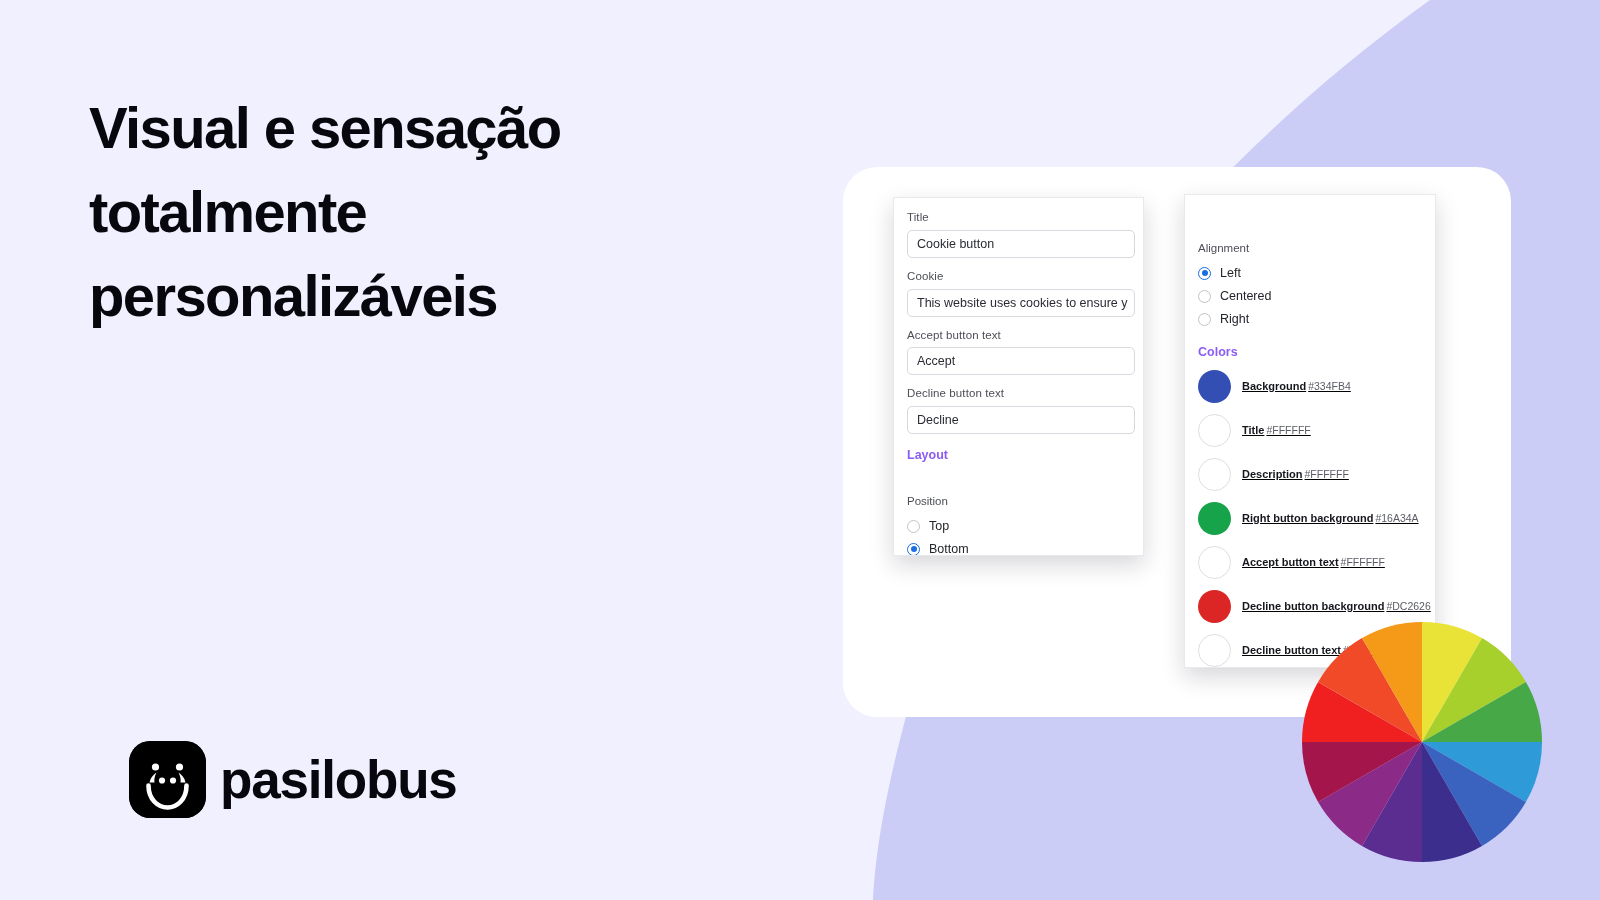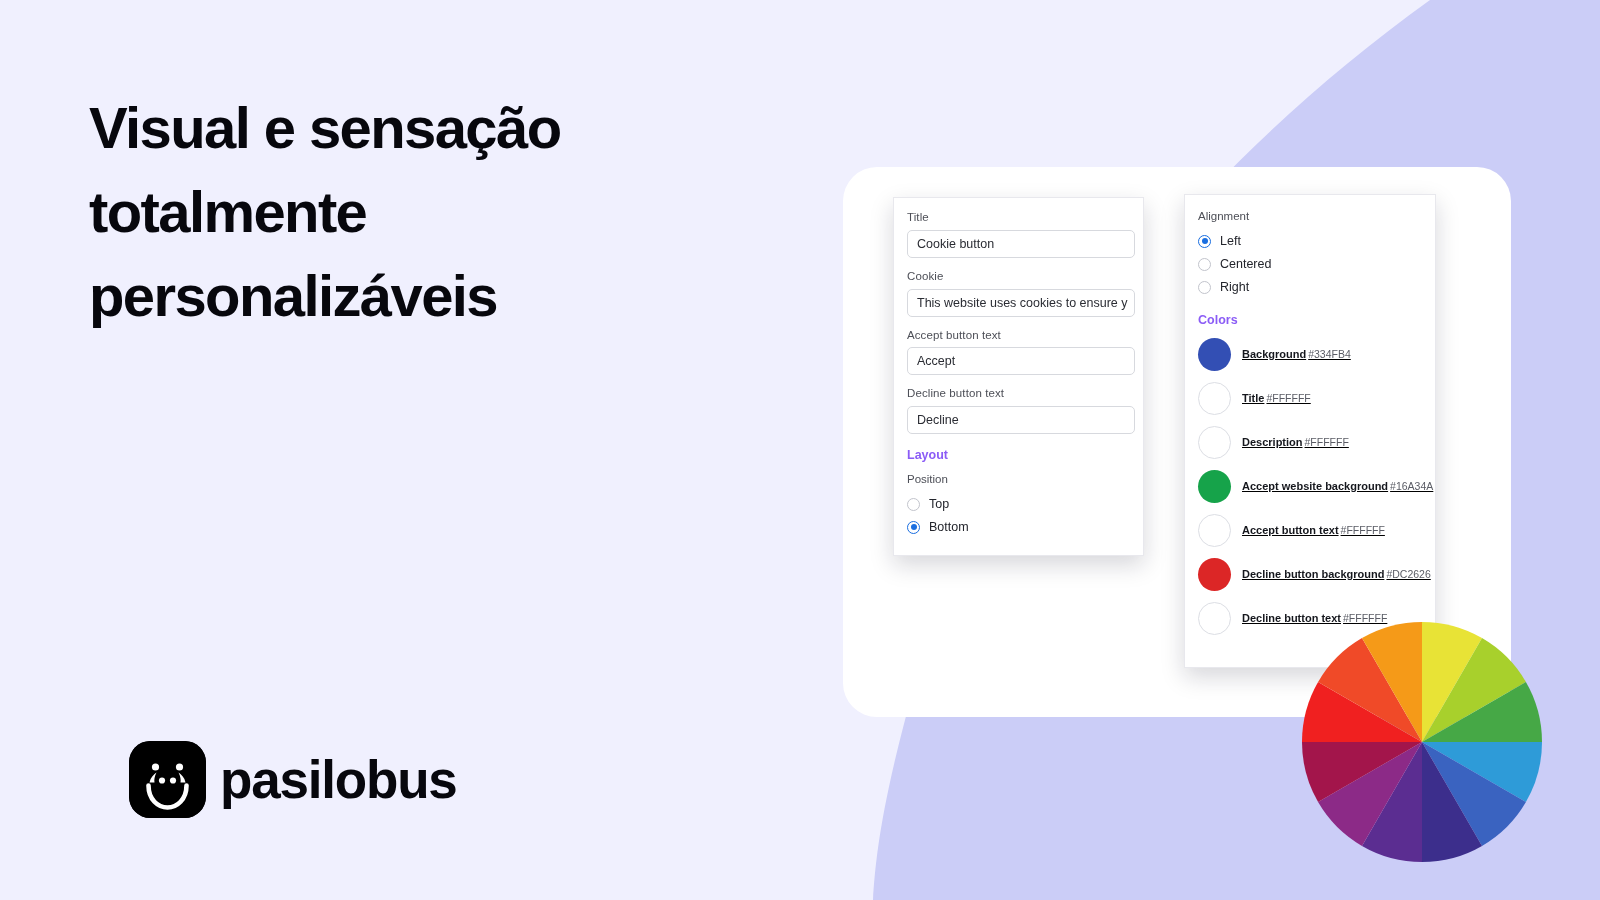--- a/index.html
+++ b/index.html
@@ -162,20 +162,21 @@
     font-weight: 700;
     color: #8b5cf6;
     margin: 14px 0 10px 0;
     line-height: 1.2;
   }
   .sub-label {
     font-size: 11.5px;
     color: #4d4f57;
     margin-bottom: 6px;
     line-height: 1.2;
+    margin-top: 32px;
   }
 
   
   .radio-row {
     display: flex;
     align-items: center;
     gap: 9px;
     height: 23px;
   }
   .radio {
@@ -348,21 +349,21 @@
         <span class="swatch light" style="background: rgb(255, 255, 255);"></span>
         <span class="color-text">
           <span class="color-name">Description</span>
           <span class="color-hex">#FFFFFF</span>
         </span>
       </div>
 
       <div class="color-row">
         <span class="swatch" style="background: rgb(22, 163, 74);"></span>
         <span class="color-text">
-          <span class="color-name">Accept website background</span>
+          <span class="color-name">Right button background</span>
           <span class="color-hex">#16A34A</span>
         </span>
       </div>
 
       <div class="color-row">
         <span class="swatch light" style="background: rgb(255, 255, 255);"></span>
         <span class="color-text">
           <span class="color-name">Accept button text</span>
           <span class="color-hex">#FFFFFF</span>
         </span>

